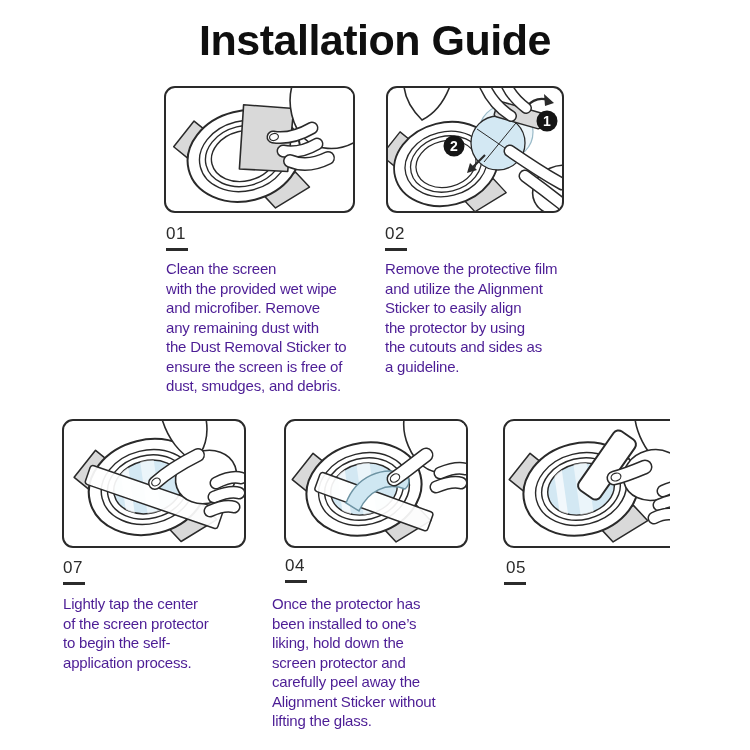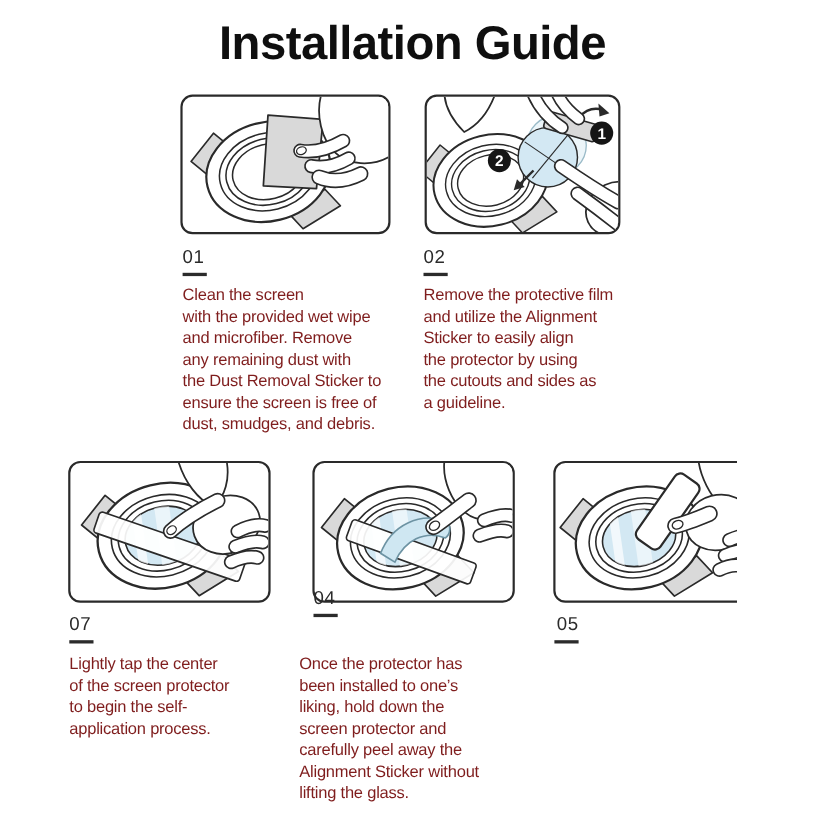--- a/index.html
+++ b/index.html
@@ -17,21 +17,21 @@
     position:absolute; border:2px solid #2a2a2a; border-radius:11px;
     background:#ffffff; overflow:hidden;
   }
   .panel svg { display:block; width:100%; height:100%; }
   .step-num {
     position:absolute; font-size:17px; font-weight:400; color:#2b2b2b;
     letter-spacing:0.5px;
   }
   .step-num .bar { width:22px; height:3px; background:#2b2b2b; margin-top:4px; }
   .step-text {
-    position:absolute; font-size:15px; line-height:19.5px; color:#7f1d1d;
+    position:absolute; font-size:15px; line-height:19.5px; color:#4c1d95;
     white-space:pre-line; letter-spacing:-0.2px; width:220px;
   }
   
   .ink   { stroke:#2a2a2a; fill:none; }
   .whitef{ fill:#ffffff; stroke:#2a2a2a; }
   .grayf { fill:#d9d9d9; stroke:#2a2a2a; }
   .bluef { fill:#d3e8f3; stroke:#2a2a2a; }
   .filmf { fill:#eaf4f9; stroke:#8fb3c2; }
   .tube-o{ stroke:#2a2a2a; fill:none; stroke-linecap:round; }
   .tube-i{ stroke:#ffffff; fill:none; stroke-linecap:round; }
@@ -231,21 +231,21 @@
     <div class="bar"></div>
   </div>
   <div class="step-num" style="left:385px; top:224px;">
     <span>02</span>
     <div class="bar"></div>
   </div>
   <div class="step-num" style="left:63px; top:558px;">
     <span>07</span>
     <div class="bar"></div>
   </div>
-  <div class="step-num" style="left:285px; top:534px;">
+  <div class="step-num" style="left:285px; top:556px;">
     <span>04</span>
     <div class="bar"></div>
   </div>
   <div class="step-num" style="left:504px; top:558px;text-align:right;">
     <span>05</span>
     <div class="bar"></div>
   </div>
 
   <div class="step-text" style="left:166px; top:259px;">Clean the screen
 with the provided wet wipe

